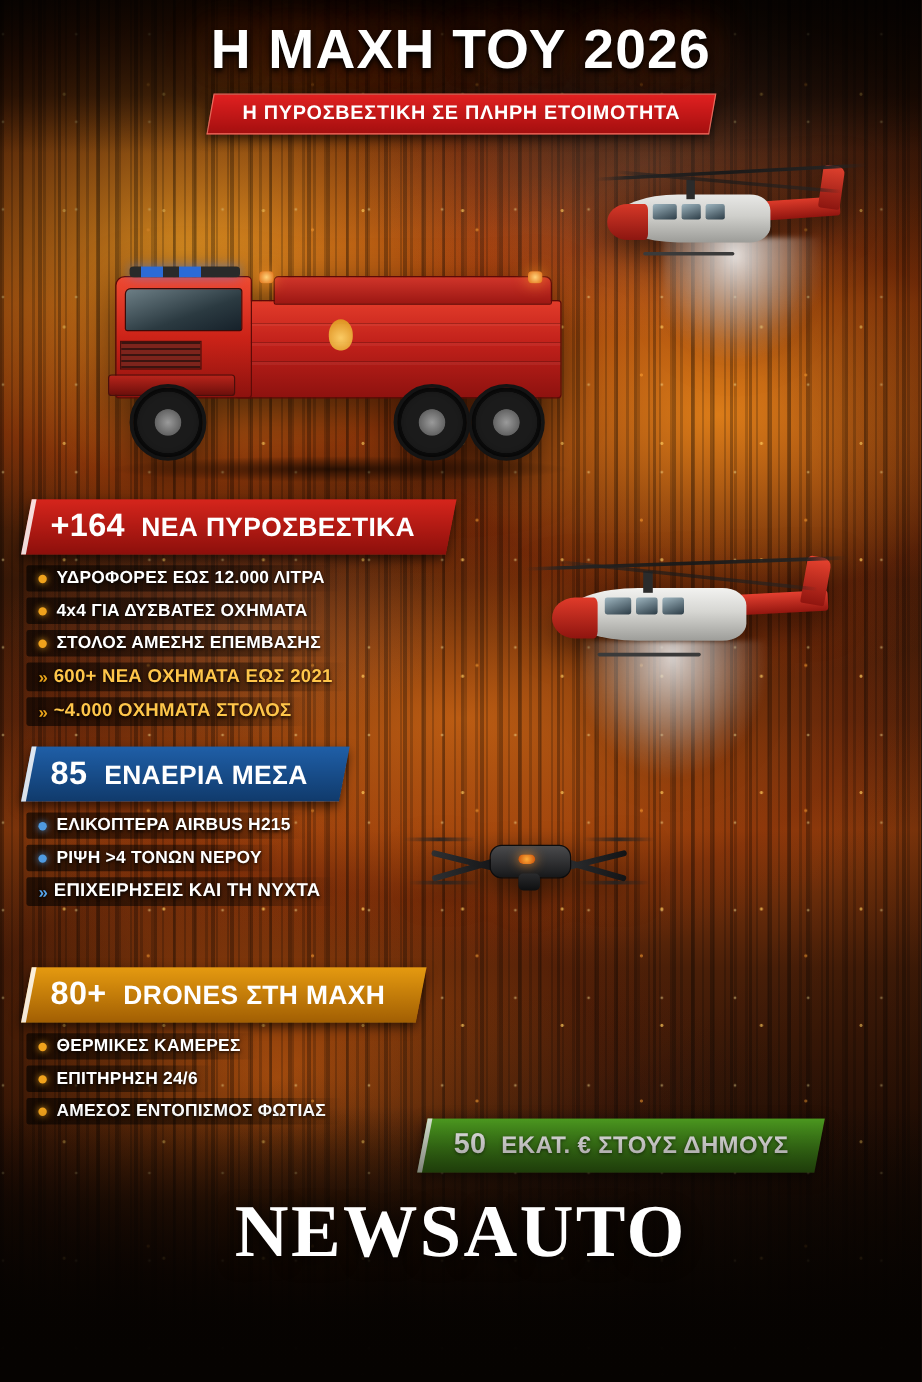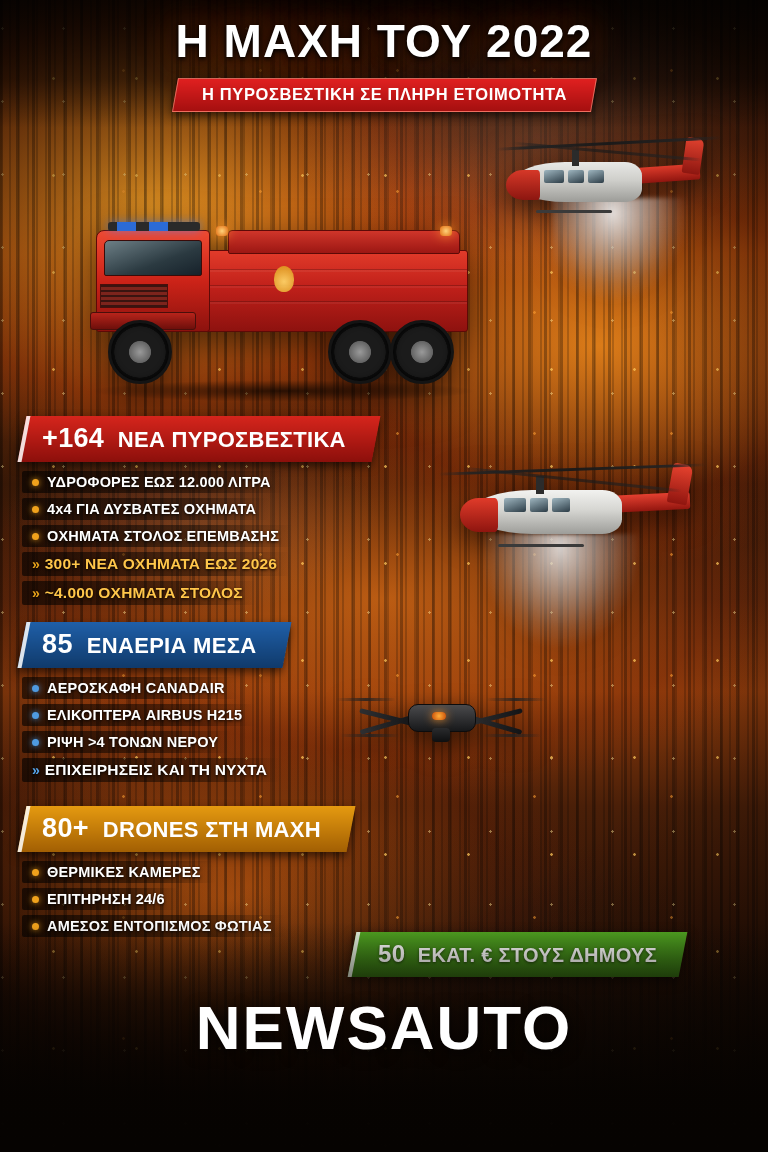--- a/index.html
+++ b/index.html
@@ -399,20 +399,21 @@
   .logo {
     position: absolute;
     left: 0; right: 0;
     top: 992px;
     text-align: center;
     font-size: 62px;
     font-weight: bold;
     letter-spacing: 2px;
     color: #ffffff;
     text-shadow: 0 3px 16px rgba(0,0,0,0.9);
+    font-family: Liberation Serif, serif;
   }
   .footer {
     position: absolute;
     left: 0; right: 0;
     bottom: 24px;
     text-align: center;
     color: #ffffff;
     font-size: 15.5px;
     font-weight: bold;
     line-height: 1.55;
@@ -459,21 +460,21 @@
     <div class="window q1"></div>
     <div class="window q2"></div>
     <div class="window q3"></div>
     <div class="skid s1"></div>
     <div class="mast"></div>
     <div class="rotor r1"></div>
     <div class="rotor r2"></div>
   </div>
 
   <div class="header">
-    <div class="main-title">Η ΜΑΧΗ ΤΟΥ 2022</div>
+    <div class="main-title">Η ΜΑΧΗ ΤΟΥ 2026</div>
     <div class="subtitle-bar">
       <span>Η ΠΥΡΟΣΒΕΣΤΙΚΗ ΣΕ ΠΛΗΡΗ ΕΤΟΙΜΟΤΗΤΑ</span>
     </div>
   </div>
 
   <div class="heli" id="heli2">
     <div class="water"></div>
     <div class="tailboom"></div>
     <div class="tailfin"></div>
     <div class="fuselage"></div>
@@ -512,47 +513,43 @@
       <div class="bullet">
         <div class="dot"></div>
         <div class="bullet-text">ΥΔΡΟΦΟΡΕΣ ΕΩΣ 12.000 ΛΙΤΡΑ</div>
       </div>
       <div class="bullet">
         <div class="dot"></div>
         <div class="bullet-text">4x4 ΓΙΑ ΔΥΣΒΑΤΕΣ ΟΧΗΜΑΤΑ</div>
       </div>
       <div class="bullet">
         <div class="dot"></div>
-        <div class="bullet-text">ΟΧΗΜΑΤΑ ΣΤΟΛΟΣ ΕΠΕΜΒΑΣΗΣ</div>
+        <div class="bullet-text">ΣΤΟΛΟΣ ΑΜΕΣΗΣ ΕΠΕΜΒΑΣΗΣ</div>
       </div>
       <div class="bullet highlight">
         <div class="chev">»</div>
-        <div class="bullet-text">300+ ΝΕΑ ΟΧΗΜΑΤΑ ΕΩΣ 2026</div>
+        <div class="bullet-text">600+ ΝΕΑ ΟΧΗΜΑΤΑ ΕΩΣ 2021</div>
       </div>
       <div class="bullet highlight">
         <div class="chev">»</div>
         <div class="bullet-text">~4.000 ΟΧΗΜΑΤΑ ΣΤΟΛΟΣ</div>
       </div>
     </div>
   </div>
 
   <div class="section" style="top:622px;width:420px;">
     <div style="position:relative;">
       <div class="sec-title t-blue">
         <span class="num">85</span>
         <span style="margin-left:8px;">ΕΝΑΕΡΙΑ ΜΕΣΑ</span>
       </div>
     </div>
     <div class="bullets">
       <div class="bullet">
         <div class="dot blue"></div>
-        <div class="bullet-text">ΑΕΡΟΣΚΑΦΗ CANADAIR</div>
-      </div>
-      <div class="bullet">
-        <div class="dot blue"></div>
         <div class="bullet-text">ΕΛΙΚΟΠΤΕΡΑ AIRBUS H215</div>
       </div>
       <div class="bullet">
         <div class="dot blue"></div>
         <div class="bullet-text">ΡΙΨΗ &gt;4 ΤΟΝΩΝ ΝΕΡΟΥ</div>
       </div>
       <div class="bullet highlight blue-h">
         <div class="chev blue">»</div>
         <div class="bullet-text">ΕΠΙΧΕΙΡΗΣΕΙΣ ΚΑΙ ΤΗ ΝΥΧΤΑ</div>
       </div>

